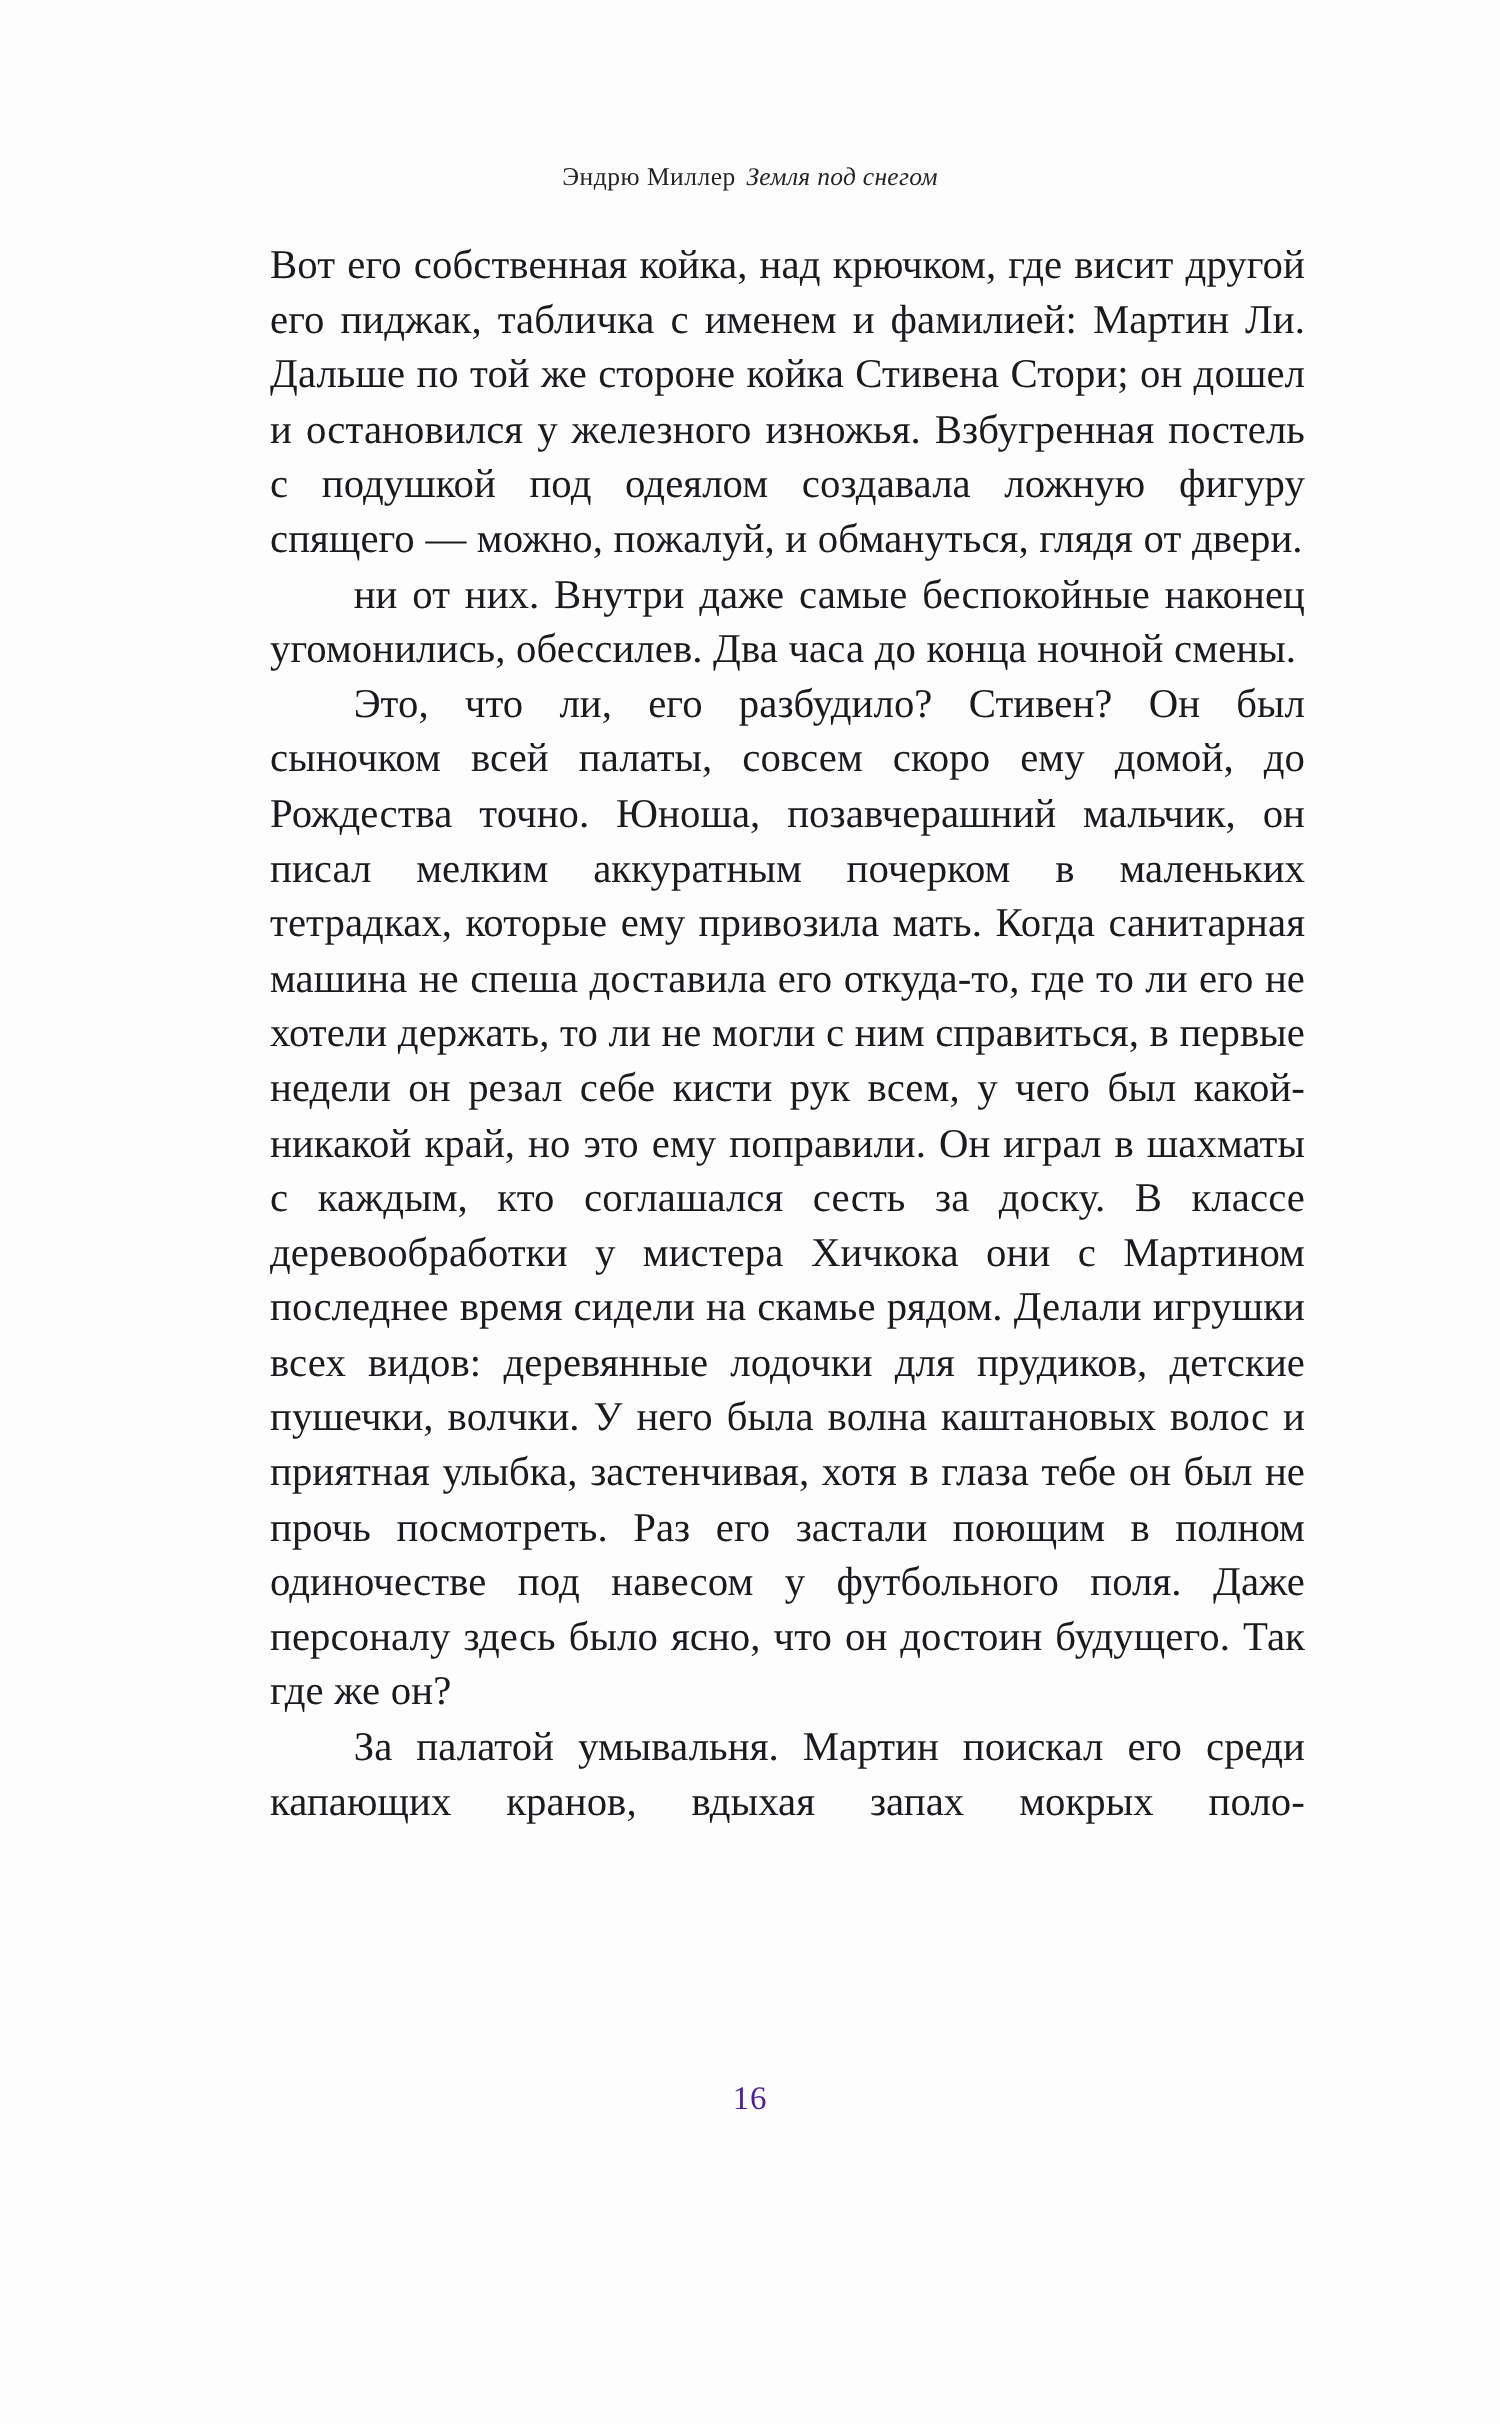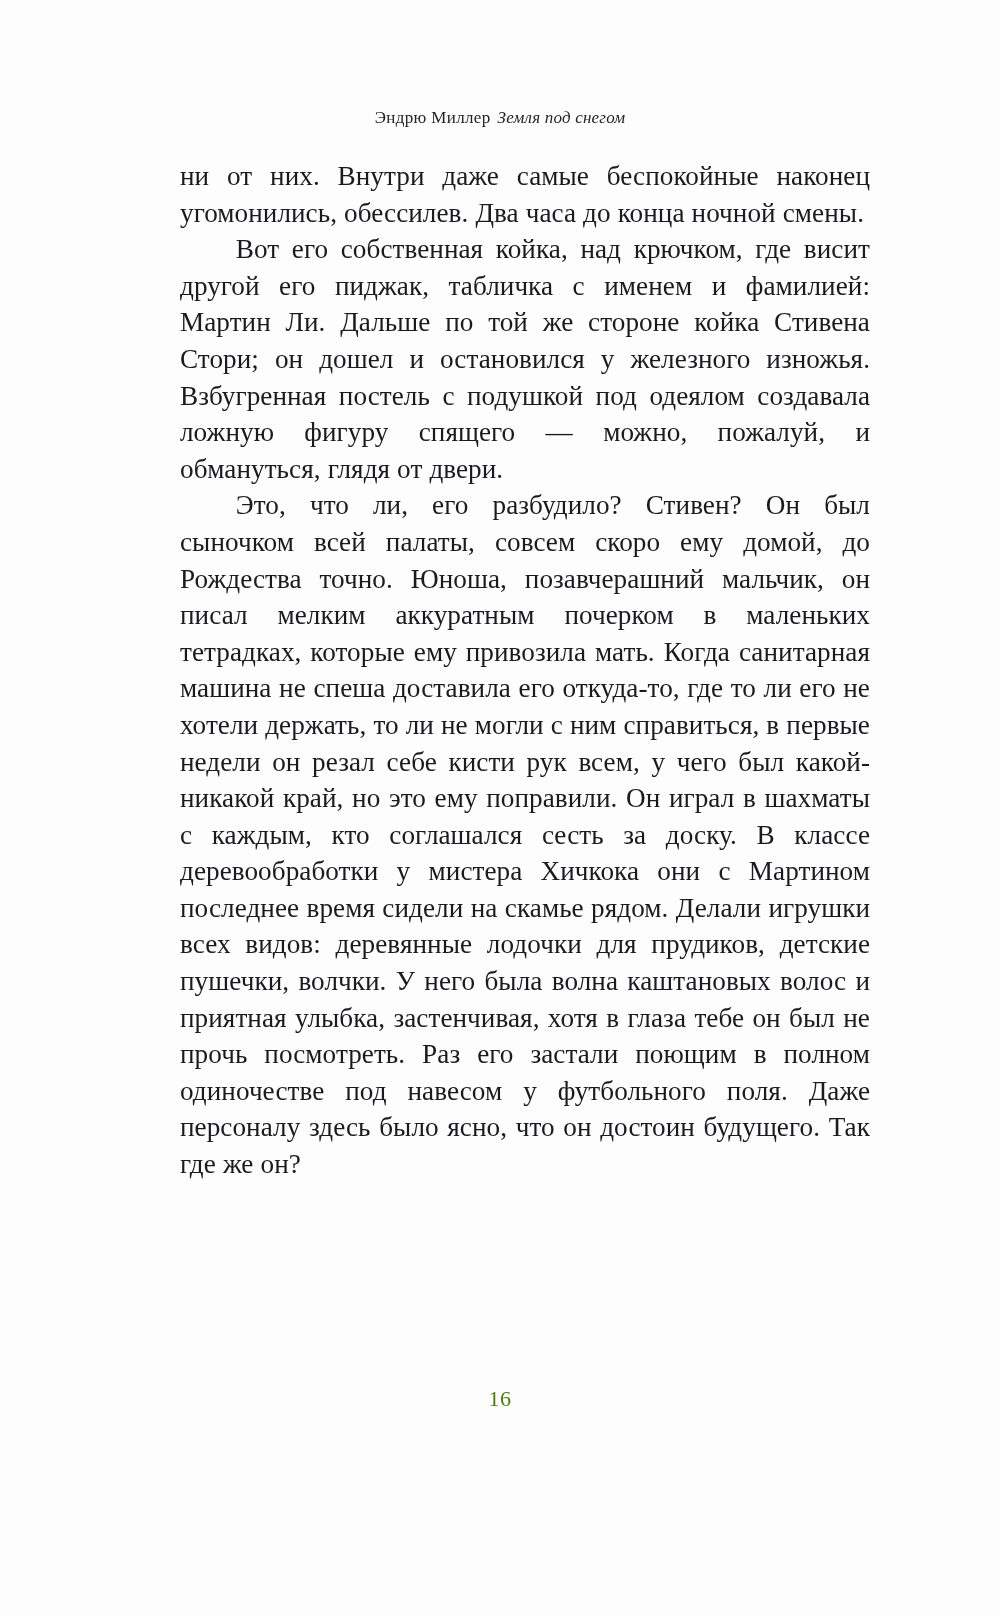--- a/index.html
+++ b/index.html
@@ -68,34 +68,35 @@
   }
 
   
   .folio {
     position: absolute;
     top: 1386px;
     left: 0;
     width: 1000px;
     text-align: center;
     font-size: 22px;
-    color: #4d7c0f;
+    color: #4c1d95;
     letter-spacing: 0.5px;
   }
 </style>
 </head>
 <body>
 
 <div class="page">
 
   <div class="running-head">
     <span class="rh-author">Эндрю Миллер</span><span class="rh-title">Земля под снегом</span>
   </div>
 
   <div class="text-block">
+    <p class="para">Вот его собственная койка, над крючком, где висит другой его пиджак, табличка с именем и фамилией: Мартин Ли. Дальше по той же стороне койка Стивена Стори; он дошел и остановился у железного изножья. Взбугренная постель с подушкой под одеялом создавала ложную фигуру спящего — можно, пожалуй, и обмануться, глядя от двери.</p>
     <p class="para">ни от них. Внутри даже самые беспокойные наконец угомонились, обессилев. Два часа до конца ночной смены.</p>
-    <p class="para">Вот его собственная койка, над крючком, где висит другой его пиджак, табличка с именем и фамилией: Мартин Ли. Дальше по той же стороне койка Стивена Стори; он дошел и остановился у железного изножья. Взбугренная постель с подушкой под одеялом создавала ложную фигуру спящего — можно, пожалуй, и обмануться, глядя от двери.</p>
     <p class="para">Это, что ли, его разбудило? Стивен? Он был сыночком всей палаты, совсем скоро ему домой, до Рождества точно. Юноша, позавчерашний мальчик, он писал мелким аккуратным почерком в маленьких тетрадках, которые ему привозила мать. Когда санитарная машина не спеша доставила его откуда-то, где то ли его не хотели держать, то ли не могли с ним справиться, в первые недели он резал себе кисти рук всем, у чего был какой-никакой край, но это ему поправили. Он играл в шахматы с каждым, кто соглашался сесть за доску. В классе деревообработки у мистера Хичкока они с Мартином последнее время сидели на скамье рядом. Делали игрушки всех видов: деревянные лодочки для прудиков, детские пушечки, волчки. У него была волна каштановых волос и приятная улыбка, застенчивая, хотя в глаза тебе он был не прочь посмотреть. Раз его застали поющим в полном одиночестве под навесом у футбольного поля. Даже персоналу здесь было ясно, что он достоин будущего. Так где же он?</p>
+    <p class="para last-justify">За палатой умывальня. Мартин поискал его среди капающих кранов, вдыхая запах мокрых поло-</p>
   </div>
 
   <div class="folio">16</div>
 
 </div>
 
 </body></html>

